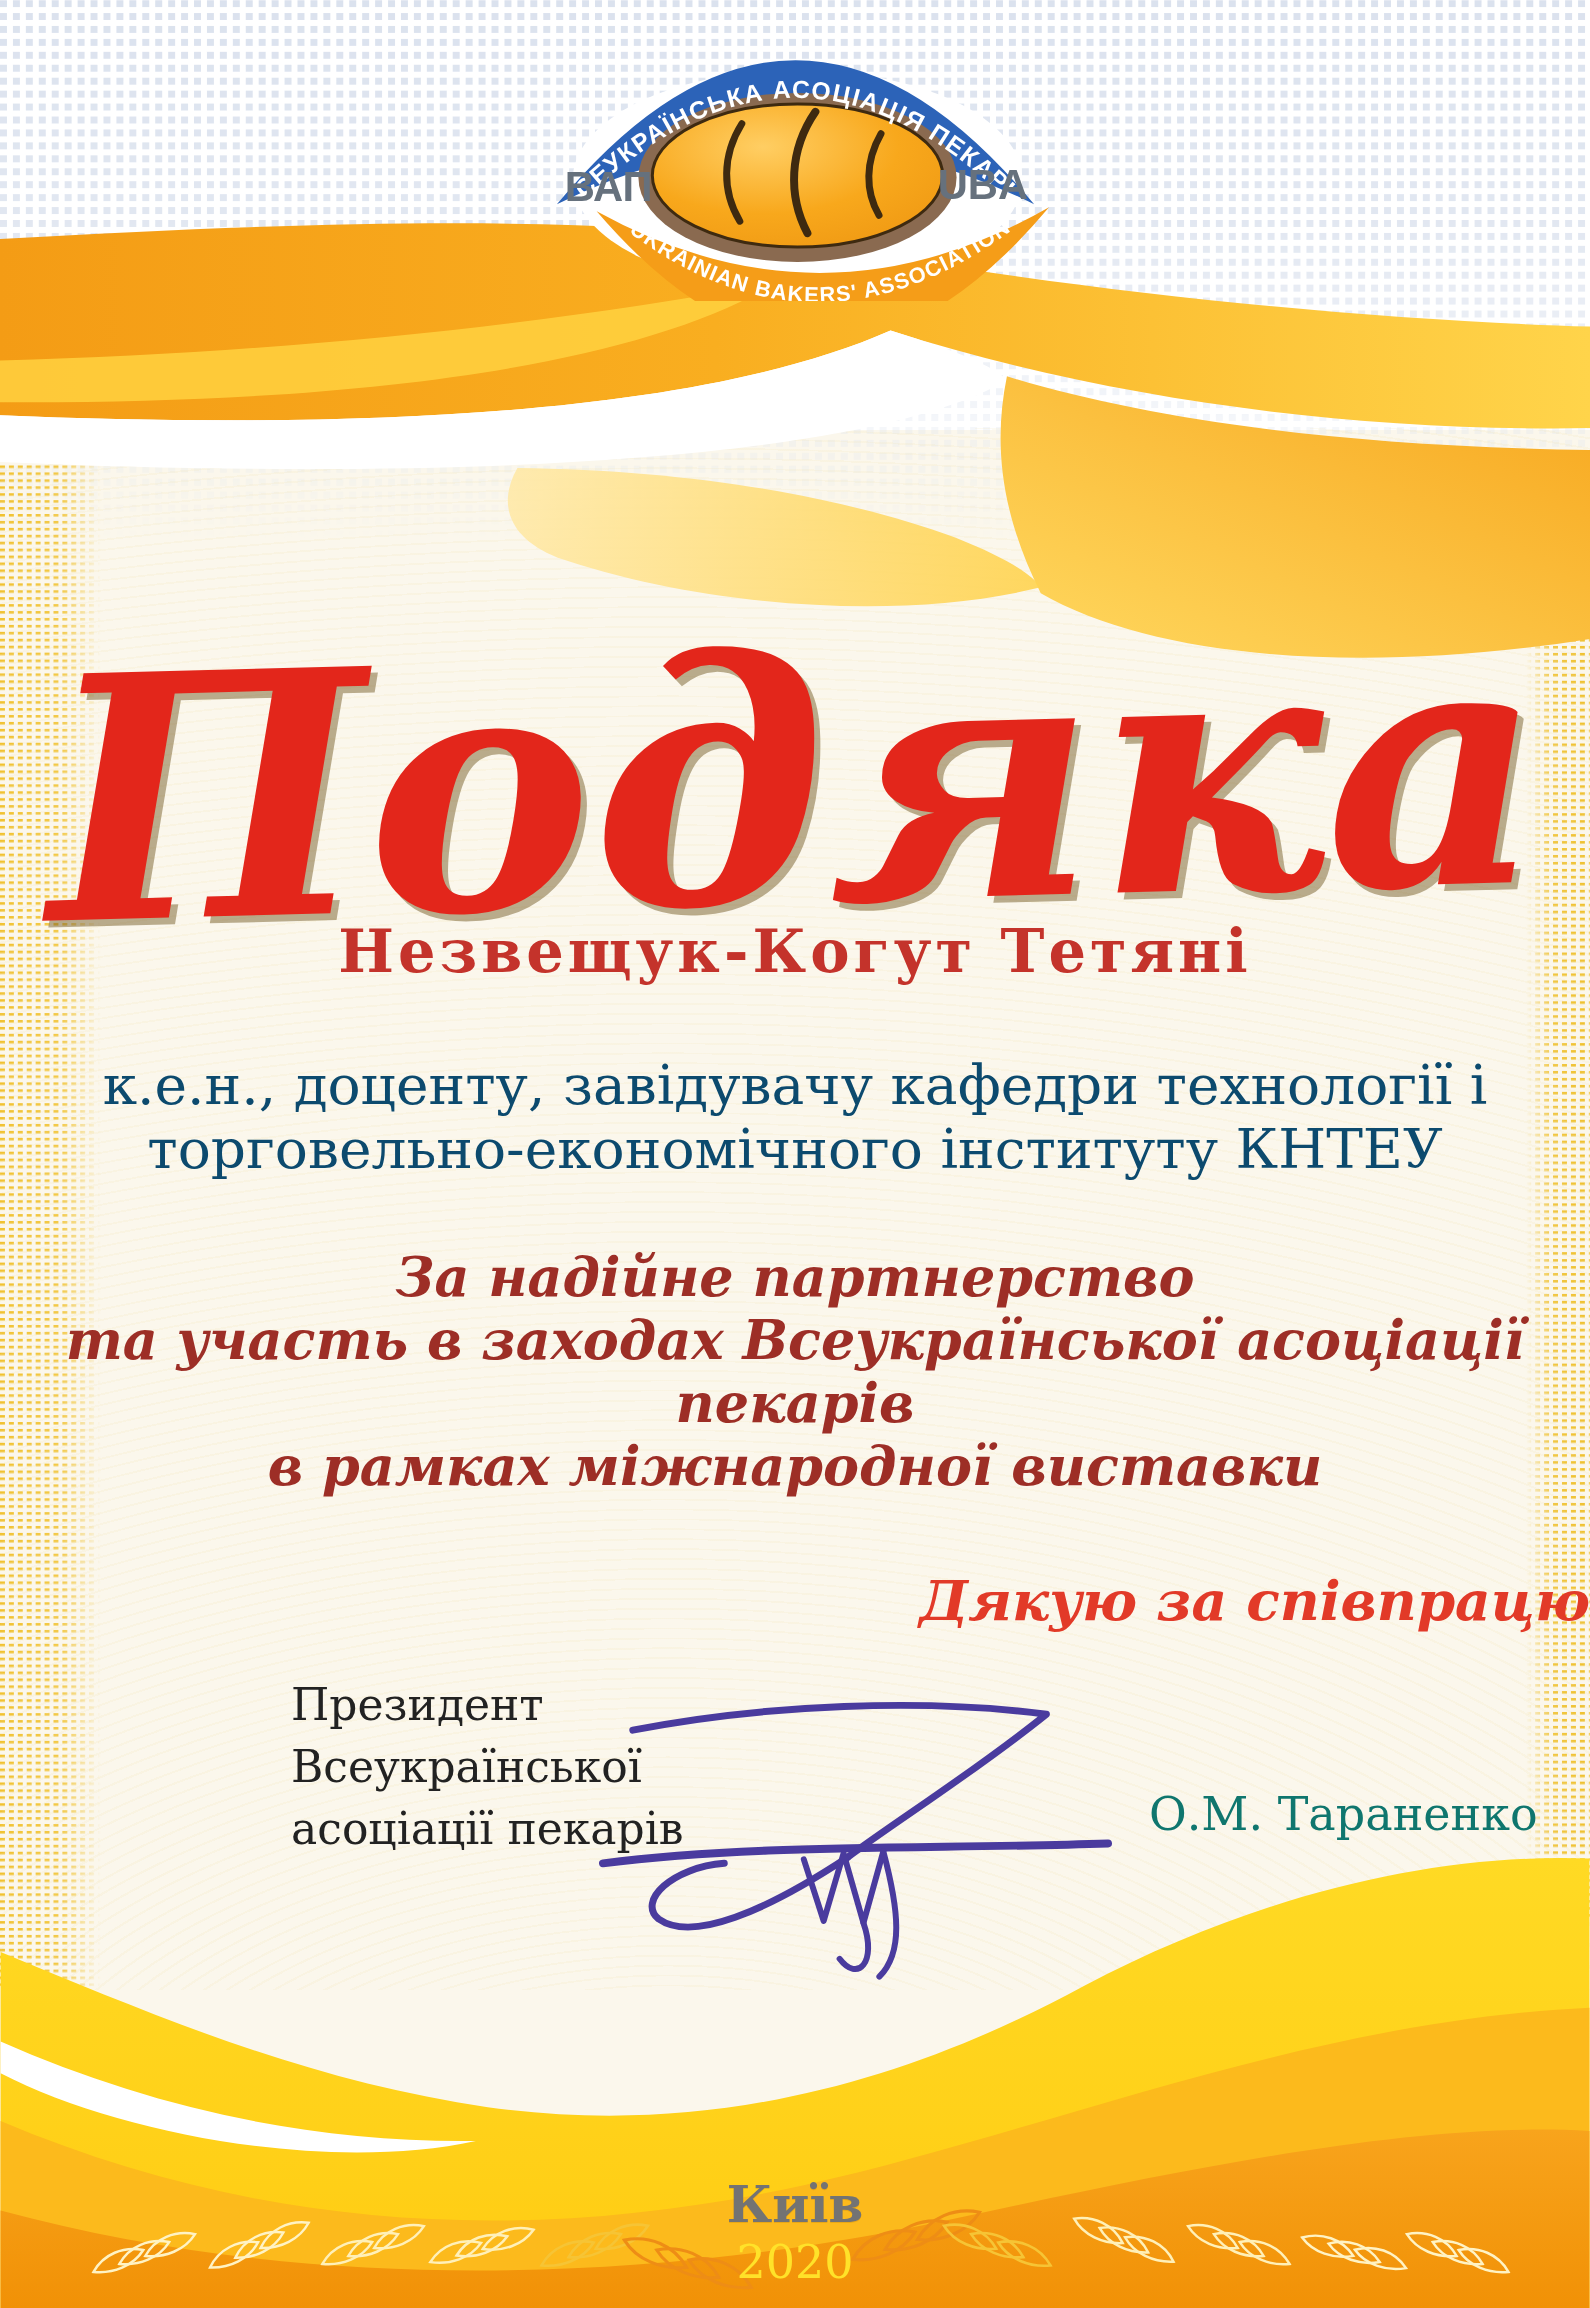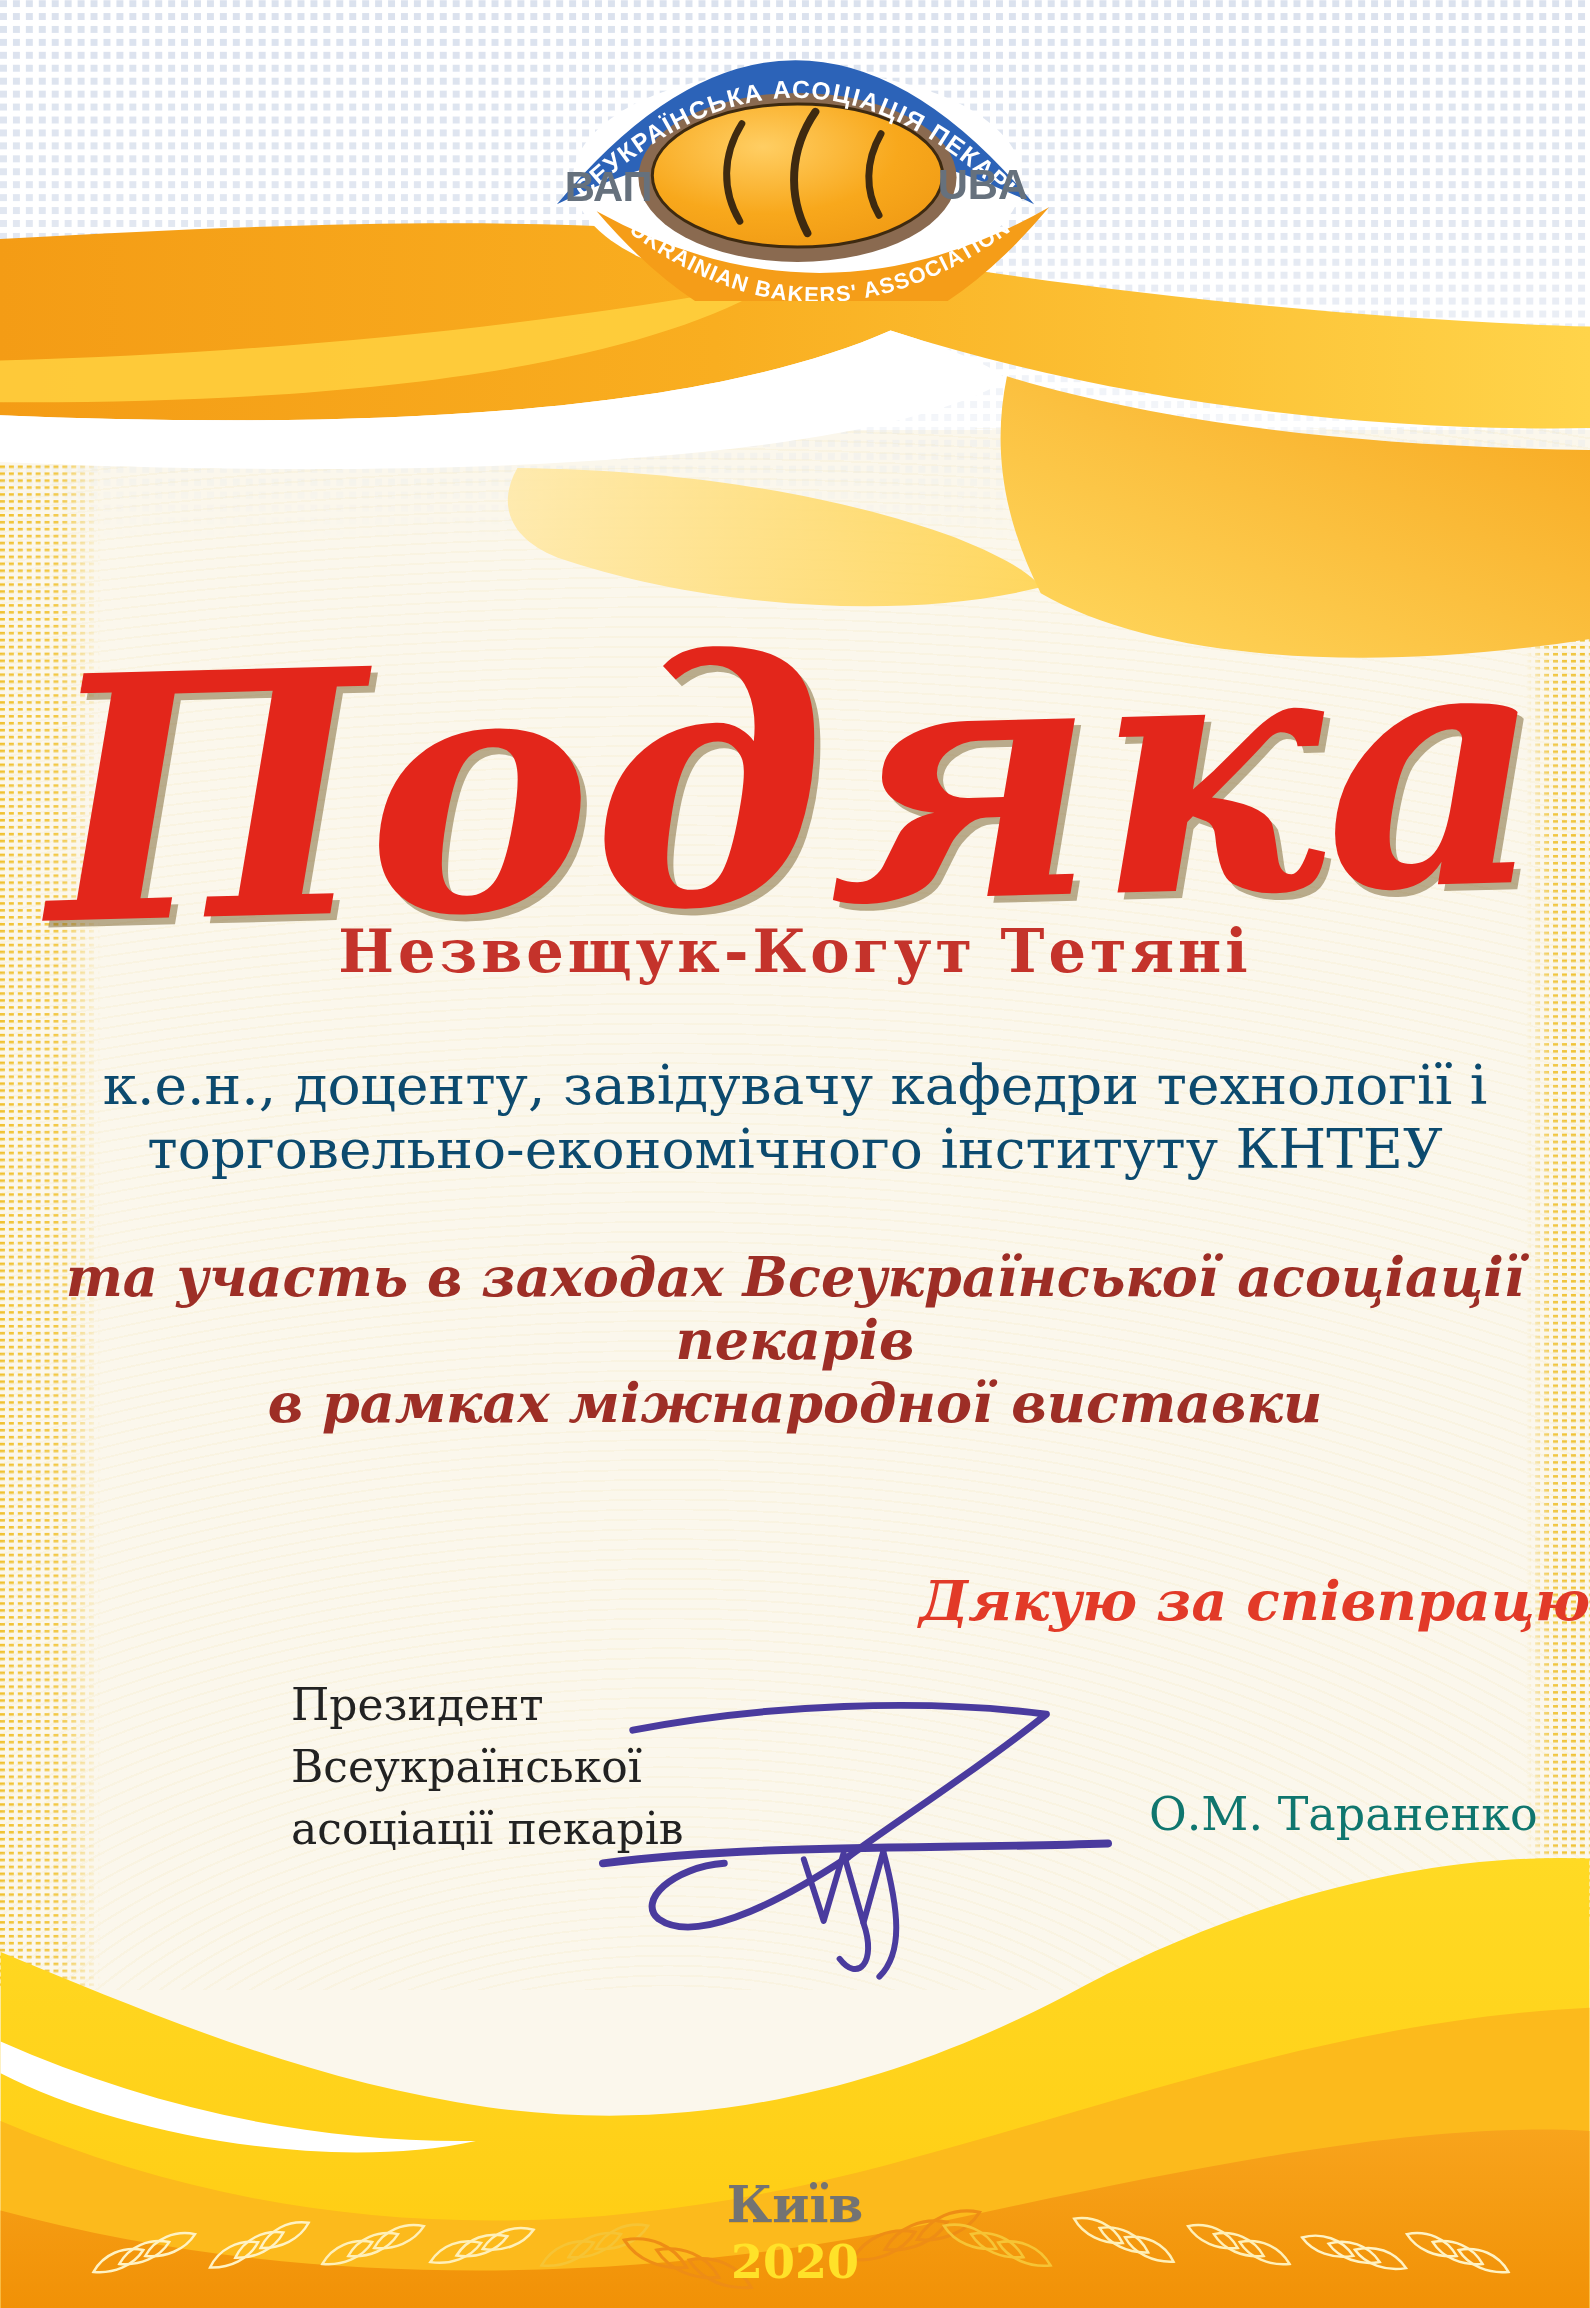--- a/index.html
+++ b/index.html
@@ -33,21 +33,21 @@
     font-style:italic; font-weight:bold; }
   .thanks{ top:1568px; z-index:6; color:#E23A28; font-size:55px; font-style:italic; font-weight:bold;text-align:right; }
 
   .sig-role{ position:absolute; left:291px; top:1674px; z-index:6; color:#222;
     font-size:44px; line-height:62px; }
   .sig-name{ position:absolute; left:1149px; top:1787px; z-index:6; color:#0f766e; font-size:46px; }
   .sig-graph{ position:absolute; left:597px; top:1692px; z-index:7; }
 
   .footer-city{ top:2175px; font-size:50px; font-weight:bold; color:#737373; z-index:8;
     text-shadow:0 1px 0 rgba(180,110,0,.25); }
-  .footer-year{ top:2235px; font-size:46px; font-weight:bold; color:#FFE229; z-index:8; }
+  .footer-year{ top:2235px; font-size:46px; font-weight:normal; color:#FFE229; z-index:8; }
 </style>
 </head>
 <body>
 
 <div class="cert">
 
   <div class="paper-top"></div>
 
   <svg class="layer" style="top:0;z-index:2;" width="1590" height="637" viewBox="0 0 1598 640">
     <defs>
@@ -157,20 +157,21 @@
   <div class="abs ctr title">Подяка</div>
 
   <div class="abs ctr recipient">Незвещук-Когут Тетяні</div>
 
   <div class="abs ctr desc">
     <div>к.е.н., доценту, завідувачу кафедри технології і</div>
     <div>торговельно-економічного інституту КНТЕУ</div>
   </div>
 
   <div class="abs ctr citation">
+    <div>За надійне партнерство</div>
     <div>та участь в заходах Всеукраїнської асоціації пекарів</div>
     <div>в рамках міжнародної виставки</div>
   </div>
 
   <div class="abs ctr thanks">Дякую за співпрацю</div>
 
   <div class="sig-role">
     <div>Президент</div>
     <div>Всеукраїнської</div>
     <div>асоціації пекарів</div>

